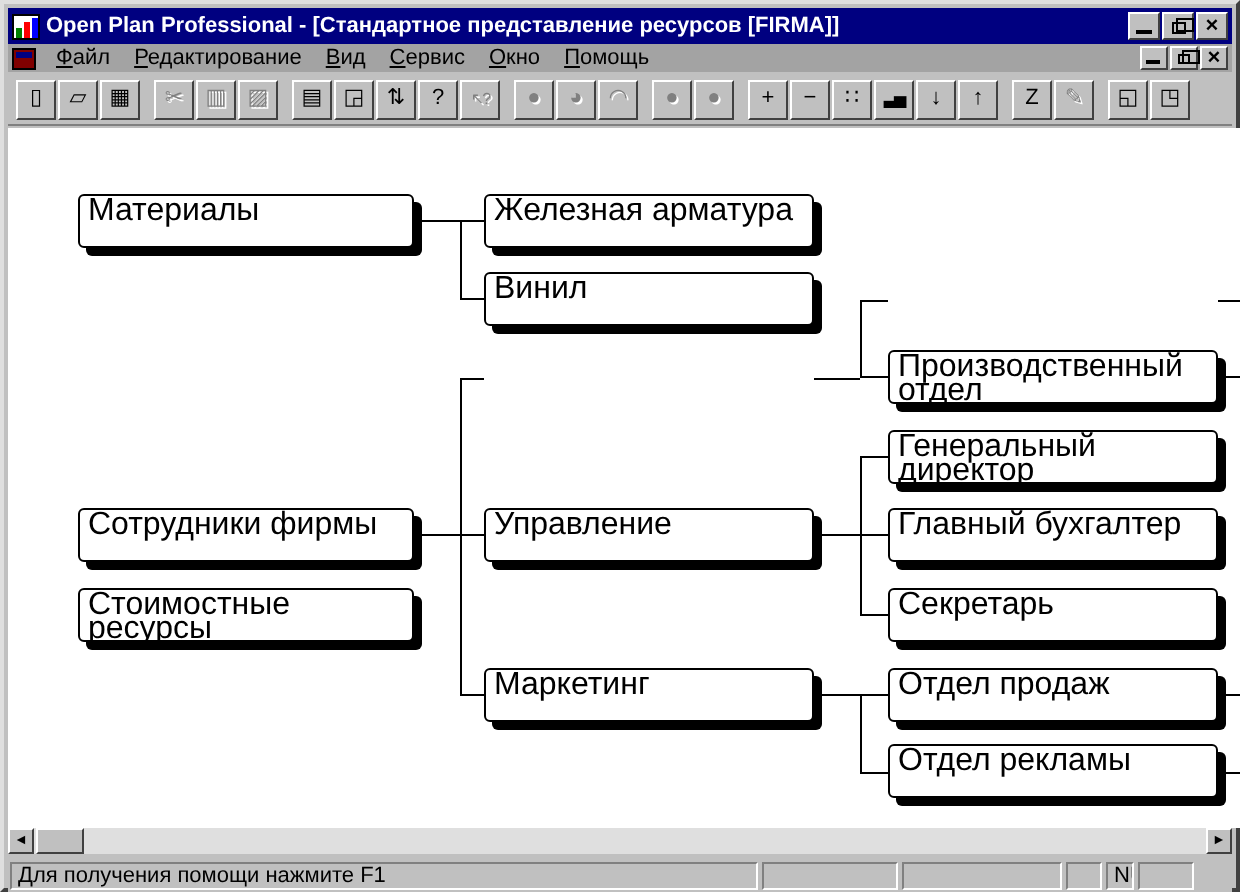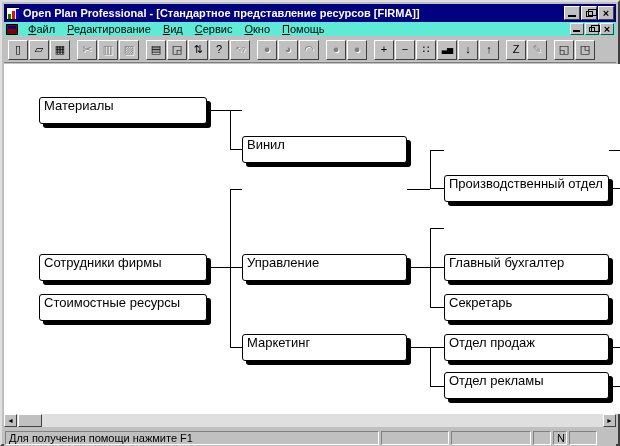--- a/index.html
+++ b/index.html
@@ -19,21 +19,21 @@
   .title-text { color:#fff; font-weight:bold; font-size:11px; white-space:nowrap; overflow:hidden; flex:1; }
   .win-btns { display:flex; gap:1px; flex:none; margin-left:4px; }
   .wbtn { width:16px; height:14px; background:#c0c0c0; border-top:1px solid #fff; border-left:1px solid #fff;
           border-right:1px solid #404040; border-bottom:1px solid #404040;
           display:flex; align-items:center; justify-content:center; font-size:9px; font-weight:bold; color:#000; position:relative; }
   .min-glyph { position:absolute; left:3px; bottom:2px; width:8px; height:2px; background:#000; }
   .restore-glyph { position:absolute; left:4px; top:4px; width:7px; height:6px; border:1px solid #000; background:#c0c0c0; }
   .restore-glyph:before { content:""; position:absolute; left:1px; top:-3px; width:7px; height:5px; border:1px solid #000; }
   .close-glyph { font-size:11px; font-weight:bold; line-height:1; }
   
-  .menubar { position:absolute; left:2px; top:20px; right:2px; height:14px; background:#5eead4;
+  .menubar { position:absolute; left:2px; top:20px; right:2px; height:14px; background:#a3a3a3;
              display:flex; align-items:center; padding:0 2px; }
   .mdi-icon { width:12px; height:11px; background:#800000; border:1px solid #000; margin-right:4px; flex:none; position:relative; }
   .mdi-icon:before { content:""; position:absolute; left:1px; top:1px; width:8px; height:3px; background:#000080; }
   .menu-item { padding:0 6px; height:13px; line-height:13px; color:#000; white-space:nowrap; }
   .menu-item u { text-decoration:underline; }
   .menubar .win-btns { margin-left:auto; }
   .menubar .wbtn { width:14px; height:12px; }
   
   .toolbar { position:absolute; left:2px; top:35px; right:2px; height:26px; background:#c0c0c0;
              border-bottom:1px solid #808080; display:flex; align-items:center; padding-left:4px; }
@@ -41,21 +41,21 @@
   .tbtn { width:20px; height:20px; background:#c0c0c0; margin-right:1px;
           border-top:1px solid #fff; border-left:1px solid #fff;
           border-right:1px solid #404040; border-bottom:1px solid #404040;
           display:flex; align-items:center; justify-content:center;
           font-size:11px; line-height:1; color:#000; }
   .tbtn.small { font-size:8px; letter-spacing:-1px; }
   .tbtn.disabled { color:#808080; text-shadow:1px 1px 0 #fff; }
   
   .canvas { position:absolute; left:2px; top:62px; width:616px; height:350px; background:#fff; overflow:hidden; }
   .org-box { position:absolute; background:#fff; border:1px solid #000; border-radius:3px;
-             box-shadow:4px 4px 0 #000; padding:2px 4px; font-size:13px; line-height:12px; overflow:hidden; }
+             box-shadow:4px 4px 0 #000; padding:2px 4px; font-size:16px; line-height:12px; overflow:hidden; }
   .hline,.vline { position:absolute; background:#000; }
   .hline { height:1px; } .vline { width:1px; }
   
   .hscroll { position:absolute; left:2px; right:2px; top:412px; height:13px; background:#dfdfdf; }
   .sbtn { position:absolute; top:0; width:13px; height:13px; background:#c0c0c0;
           border-top:1px solid #fff; border-left:1px solid #fff;
           border-right:1px solid #404040; border-bottom:1px solid #404040;
           font-size:7px; display:flex; align-items:center; justify-content:center; color:#000; }
   .sthumb { position:absolute; top:0; left:14px; width:24px; height:13px; background:#c0c0c0;
             border-top:1px solid #fff; border-left:1px solid #fff;
@@ -210,24 +210,26 @@
         <span class="tbtn">
           <span>◳</span>
         </span>
       </span>
     </div>
 
   <div class="canvas" id="canvas">
       <div class="org-box" style="left: 35px; top: 33px; width: 168px; height: 27px;">Материалы</div>
       <div class="org-box" style="left: 35px; top: 190px; width: 168px; height: 27px;">Сотрудники фирмы</div>
       <div class="org-box" style="left: 35px; top: 230px; width: 168px; height: 27px;">Стоимостные ресурсы</div>
+      <div class="org-box" style="left: 238px; top: 33px; width: 165px; height: 27px;">Железная арматура</div>
       <div class="org-box" style="left: 238px; top: 72px; width: 165px; height: 27px;">Винил</div>
       <div class="org-box" style="left: 238px; top: 270px; width: 165px; height: 27px;">Маркетинг</div>
       <div class="org-box" style="left: 238px; top: 190px; width: 165px; height: 27px;">Управление</div>
       <div class="org-box" style="left: 440px; top: 111px; width: 165px; height: 27px;">Производственный отдел</div>
+      <div class="org-box" style="left: 440px; top: 151px; width: 165px; height: 27px;">Генеральный директор</div>
       <div class="org-box" style="left: 440px; top: 190px; width: 165px; height: 27px;">Главный бухгалтер</div>
       <div class="org-box" style="left: 440px; top: 230px; width: 165px; height: 27px;">Секретарь</div>
       <div class="org-box" style="left: 440px; top: 270px; width: 165px; height: 27px;">Отдел продаж</div>
       <div class="org-box" style="left: 440px; top: 308px; width: 165px; height: 27px;">Отдел рекламы</div>
       <div class="hline" style="left: 203px; top: 46px; width: 23px;"></div>
       <div class="hline" style="left: 226px; top: 46px; width: 12px;"></div>
       <div class="hline" style="left: 226px; top: 85px; width: 12px;"></div>
       <div class="hline" style="left: 203px; top: 203px; width: 23px;"></div>
       <div class="hline" style="left: 226px; top: 125px; width: 12px;"></div>
       <div class="hline" style="left: 226px; top: 203px; width: 12px;"></div>

